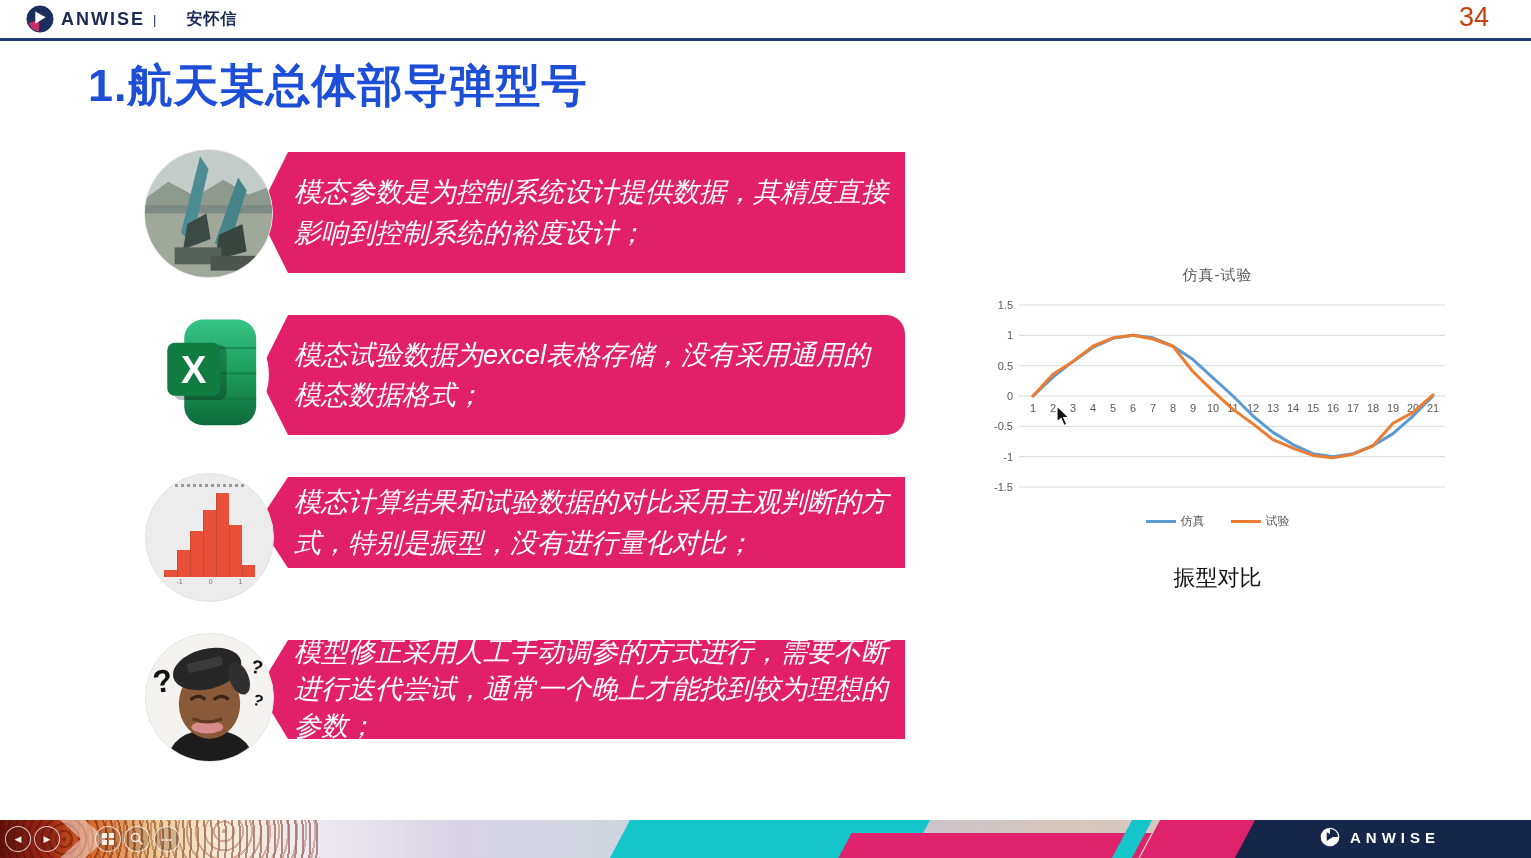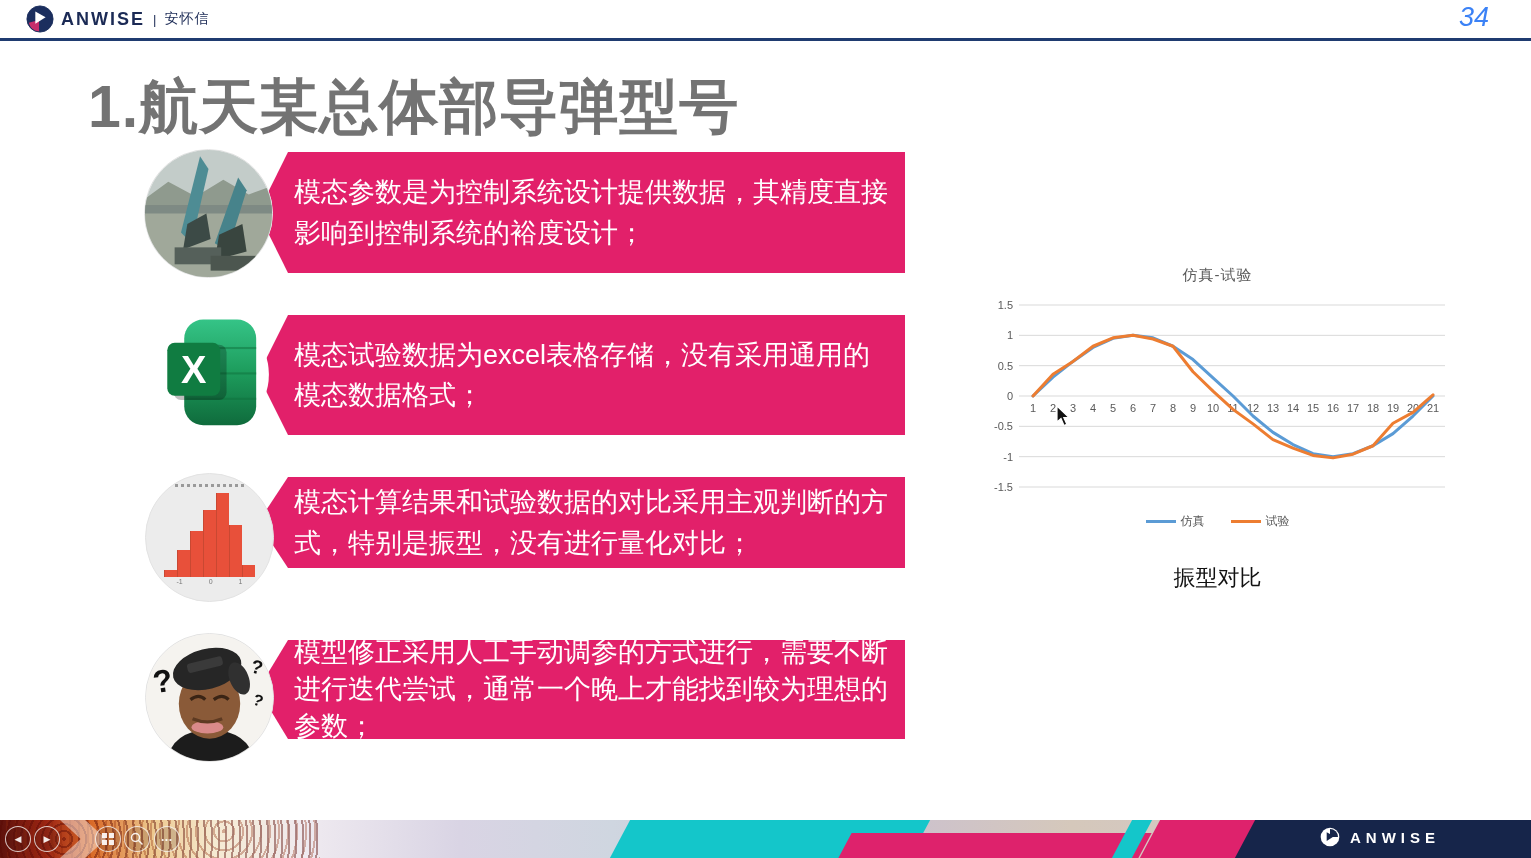--- a/index.html
+++ b/index.html
@@ -3,34 +3,34 @@
 <meta charset="utf-8">
 <style>
   html,body{margin:0;padding:0;background:#fff;font-family:"Liberation Sans",sans-serif;}
   .stage{position:relative;width:1531px;height:858px;background:#ffffff;overflow:hidden;}
 
   
   .header{position:absolute;left:0;top:0;width:1531px;height:38px;background:#fff;}
   .brand{position:absolute;left:26px;top:5px;display:flex;align-items:center;gap:7px;}
   .brand-name{font-size:18px;font-weight:bold;letter-spacing:2px;color:#1B2A55;}
   .brand-sep{font-size:13px;color:#1B2A55;margin:0 1px;}
-  .brand-cn{font-size:14px;font-weight:normal;color:#1B2A55;letter-spacing:1px;}
-  .page-number{position:absolute;right:42px;top:2px;font-size:27px;color:#3b82f6;font-style:italic;}
+  .brand-cn{font-size:16px;font-weight:bold;color:#1B2A55;letter-spacing:1px;margin-left:22px;}
+  .page-number{position:absolute;right:42px;top:2px;font-size:27px;color:#c2410c;}
   .header-line{position:absolute;left:0;top:38px;width:1531px;height:3px;background:#1F3B70;}
 
   
-  .slide-title{position:absolute;left:88px;top:68px;font-size:59px;font-weight:800;color:#737373;letter-spacing:1px;}
+  .slide-title{position:absolute;left:88px;top:56px;font-size:45px;font-weight:800;color:#1d4ed8;letter-spacing:1px;}
 
   
   .banner{position:absolute;left:258px;width:647px;background:#E2206A;color:#fff;
           clip-path:polygon(30px 0,100% 0,100% 100%,30px 100%,0 50%);
           display:flex;align-items:center;box-sizing:border-box;
-          padding-left:36px;padding-right:14px;font-size:27px;line-height:1.5;}
+          padding-left:36px;padding-right:14px;font-size:27px;line-height:1.5;font-style:italic;}
   .banner.b1{top:152px;height:121px;}
-  .banner.b2{top:315px;height:120px;}
+  .banner.b2{top:315px;height:120px;border-radius:19px;}
   .banner.b3{top:477px;height:91px;}
   .banner.b4{top:640px;height:99px;line-height:1.38;}
   .row-icon{position:absolute;width:127px;height:127px;border-radius:50%;overflow:hidden;
             background:#fff;border:1px solid #e3e3e3;z-index:3;}
   .row-icon.i1{left:144px;top:149px;}
   .row-icon.i2{left:144px;top:311px;border:none;background:transparent;overflow:visible;}
   .row-icon.i3{left:145px;top:473px;background:#ececec;}
   .row-icon.i4{left:145px;top:633px;background:#f7f5f2;}
   .row-icon svg{display:block;width:100%;height:100%;}
 

